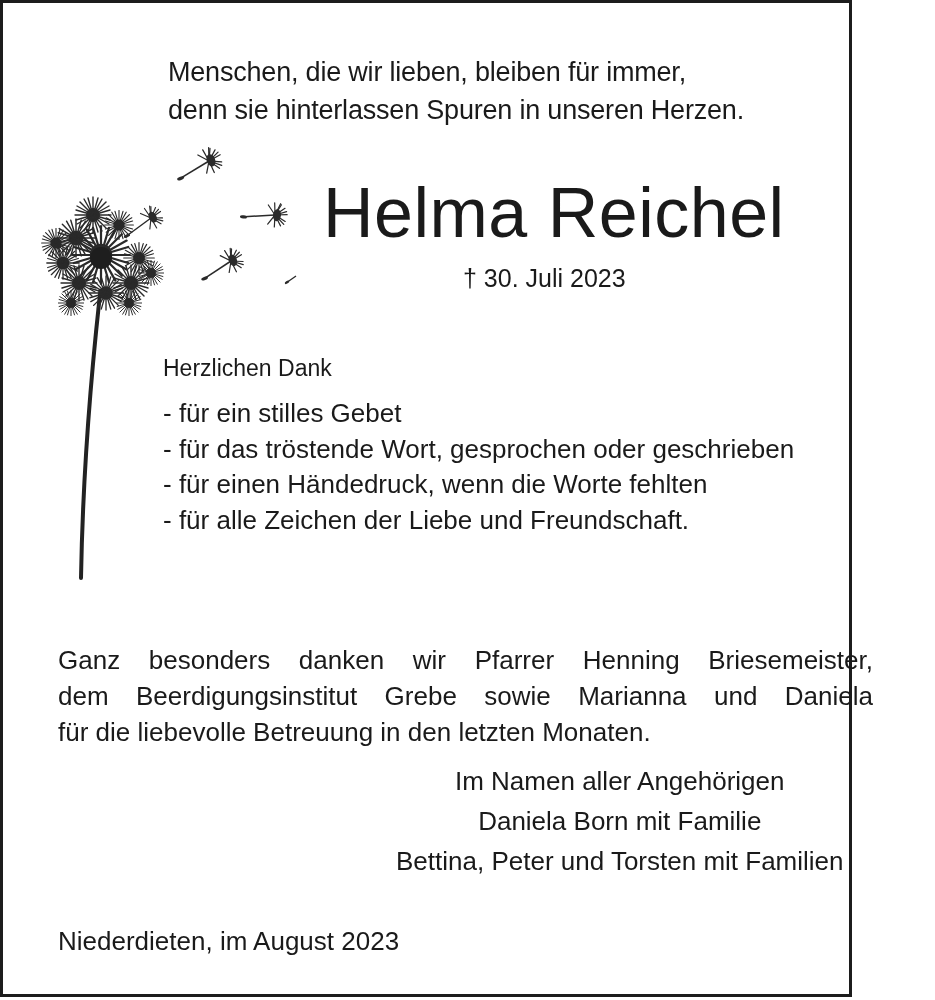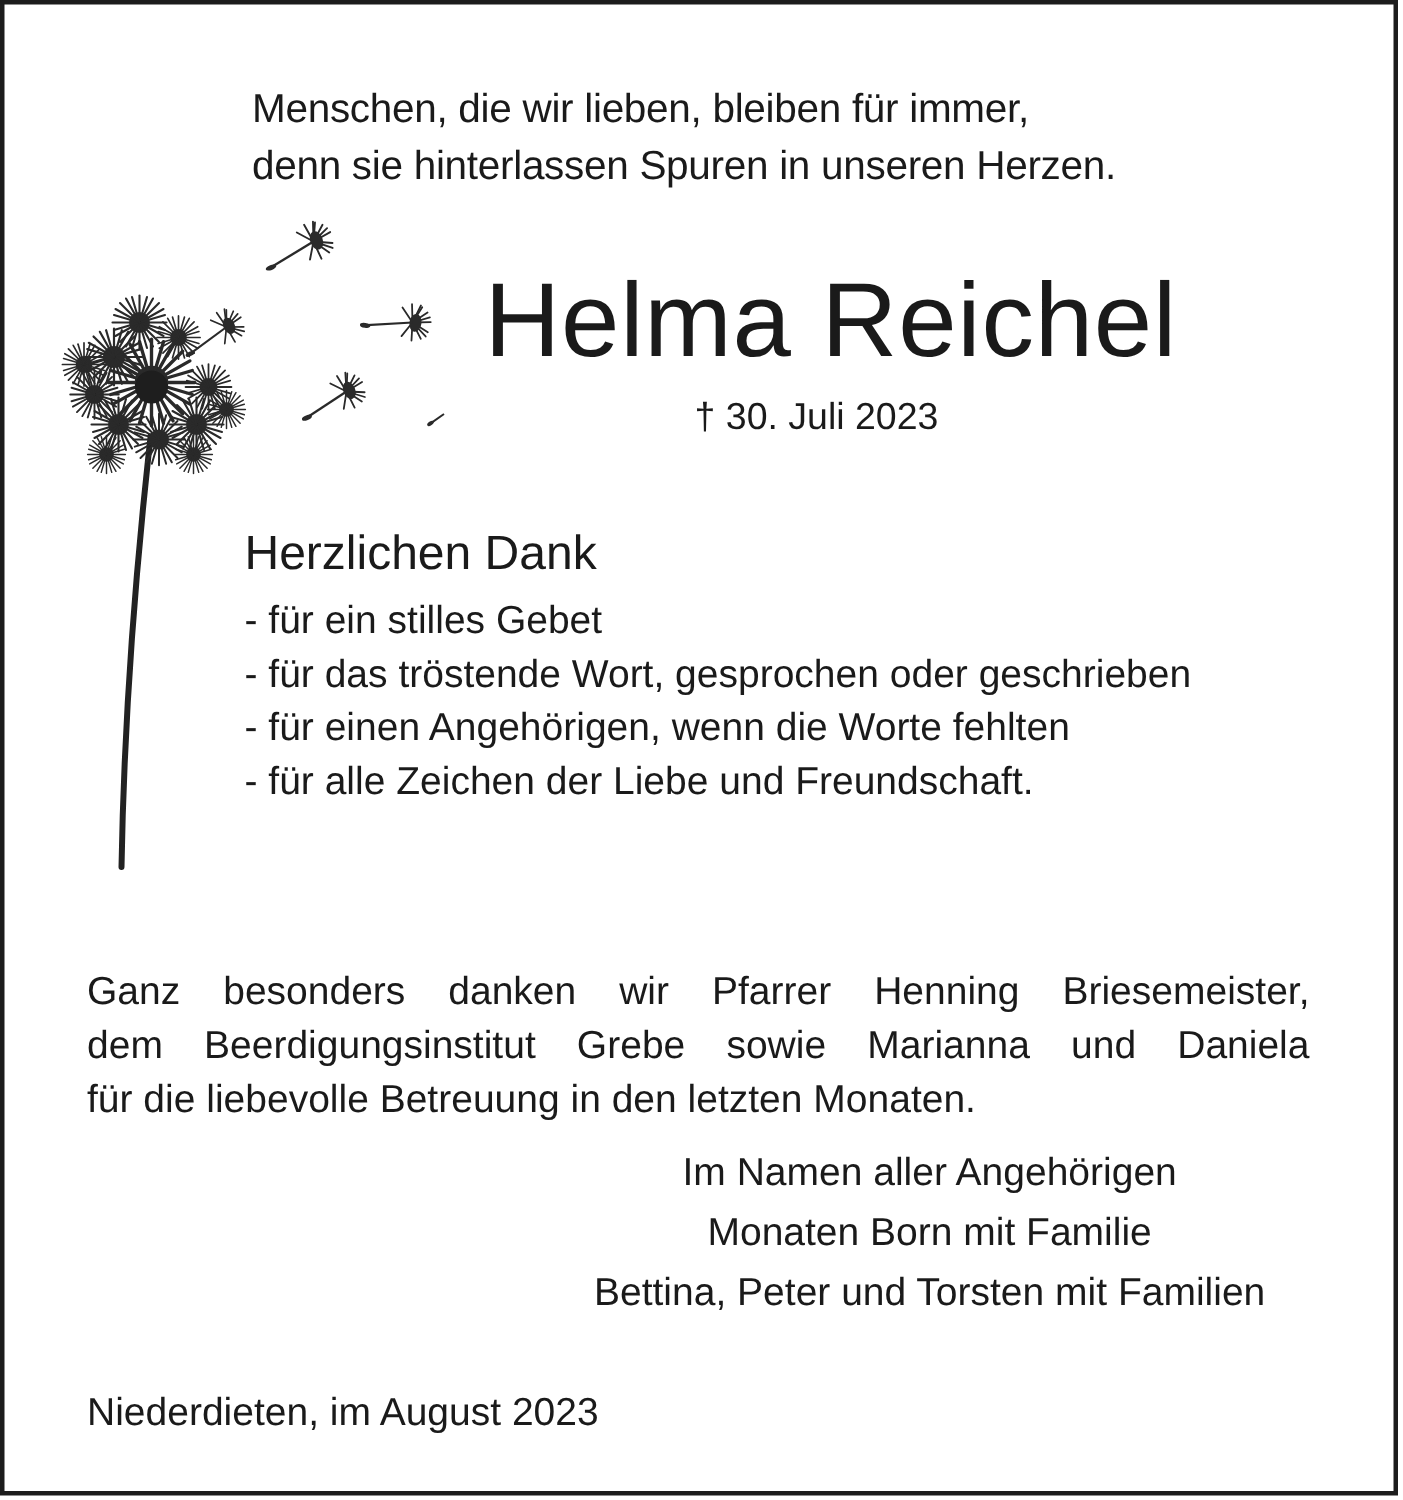--- a/index.html
+++ b/index.html
@@ -12,21 +12,21 @@
       height: 1000px;
       position: relative;
       overflow: hidden;
       font-family: "Liberation Sans", "DejaVu Sans", sans-serif;
       color: #1a1a1a;
     }
     .frame {
       position: absolute;
       left: 0;
       top: 0;
-      width: 932px;
+      width: 852px;
       height: 997px;
       box-sizing: border-box;
       border: 3px solid #1c1c1c;
       background: #ffffff;
     }
     .motto {
       position: absolute;
       left: 165px;
       top: 50px;
       font-size: 27px;
@@ -50,21 +50,21 @@
       top: 258px;
       font-size: 25px;
       line-height: 34px;
       white-space: nowrap;
       font-family: "Liberation Sans Narrow", "Liberation Sans", sans-serif;
     }
     .thanks-heading {
       position: absolute;
       left: 160px;
       top: 348px;
-      font-size: 32px;
+      font-size: 23px;
       line-height: 34px;
       white-space: nowrap;
     }
     .thanks-list {
       position: absolute;
       left: 160px;
       top: 393px;
       margin: 0;
       padding: 0;
       list-style: none;
@@ -205,31 +205,31 @@
 
   <div class="name">Helma Reichel</div>
 
   <div class="death-date">† 30. Juli 2023</div>
 
   <div class="thanks-heading">Herzlichen Dank</div>
 
   <ul class="thanks-list">
     <li>- für ein stilles Gebet</li>
     <li>- für das tröstende Wort, gesprochen oder geschrieben</li>
-    <li>- für einen Angehörigen, wenn die Worte fehlten</li>
+    <li>- für einen Händedruck, wenn die Worte fehlten</li>
     <li>- für alle Zeichen der Liebe und Freundschaft.</li>
   </ul>
 
   <div class="special">
     <div class="justify">Ganz besonders danken wir Pfarrer Henning Briesemeister,</div>
     <div class="justify">dem Beerdigungsinstitut Grebe sowie Marianna und Daniela</div>
     <div>für die liebevolle Betreuung in den letzten Monaten.</div>
   </div>
 
   <div class="signature">
     <div>Im Namen aller Angehörigen</div>
-    <div>Monaten Born mit Familie</div>
+    <div>Daniela Born mit Familie</div>
     <div>Bettina, Peter und Torsten mit Familien</div>
   </div>
 
   <div class="place-date">Niederdieten, im August 2023</div>
 
 </div>
 
 </body></html>

